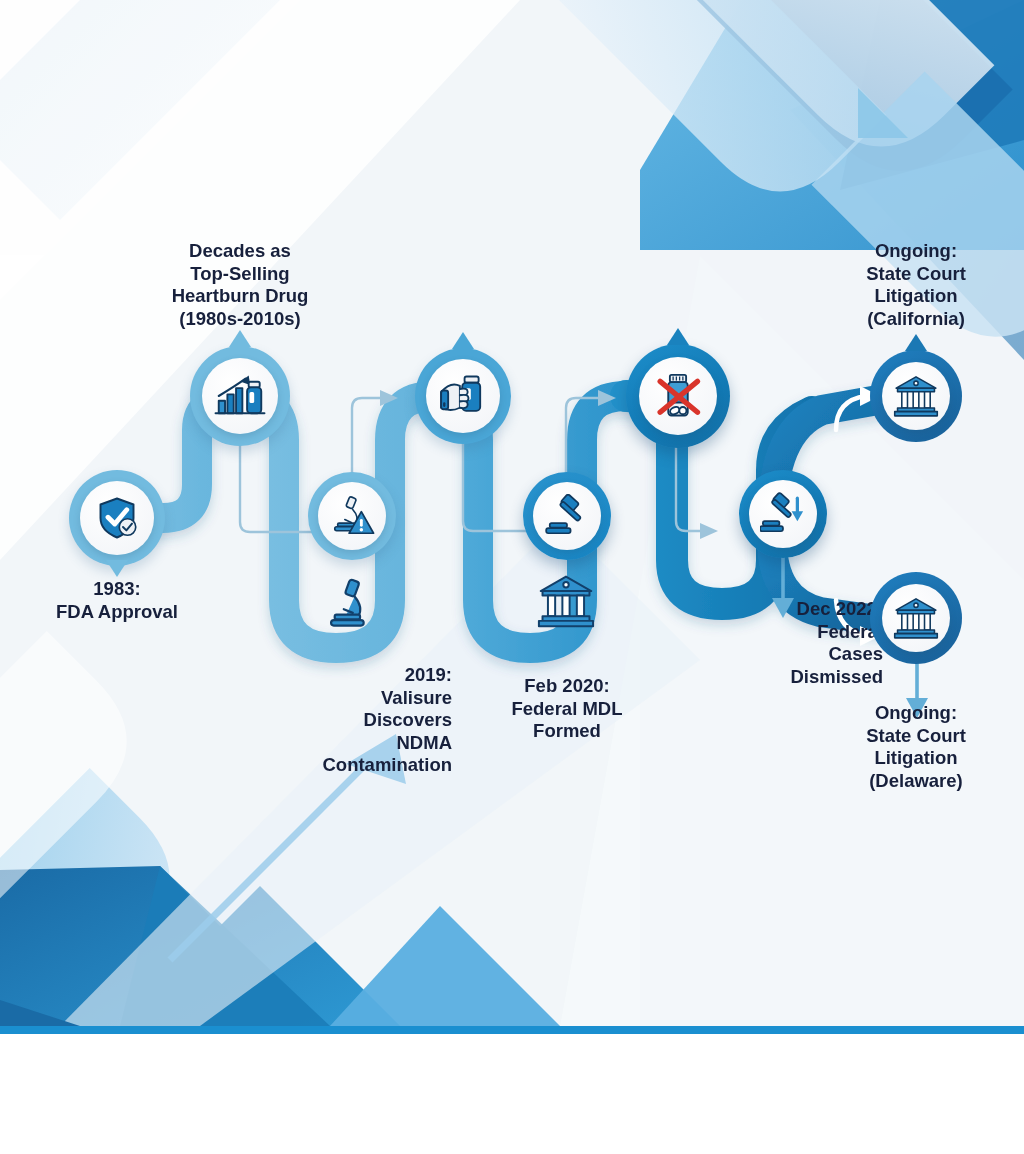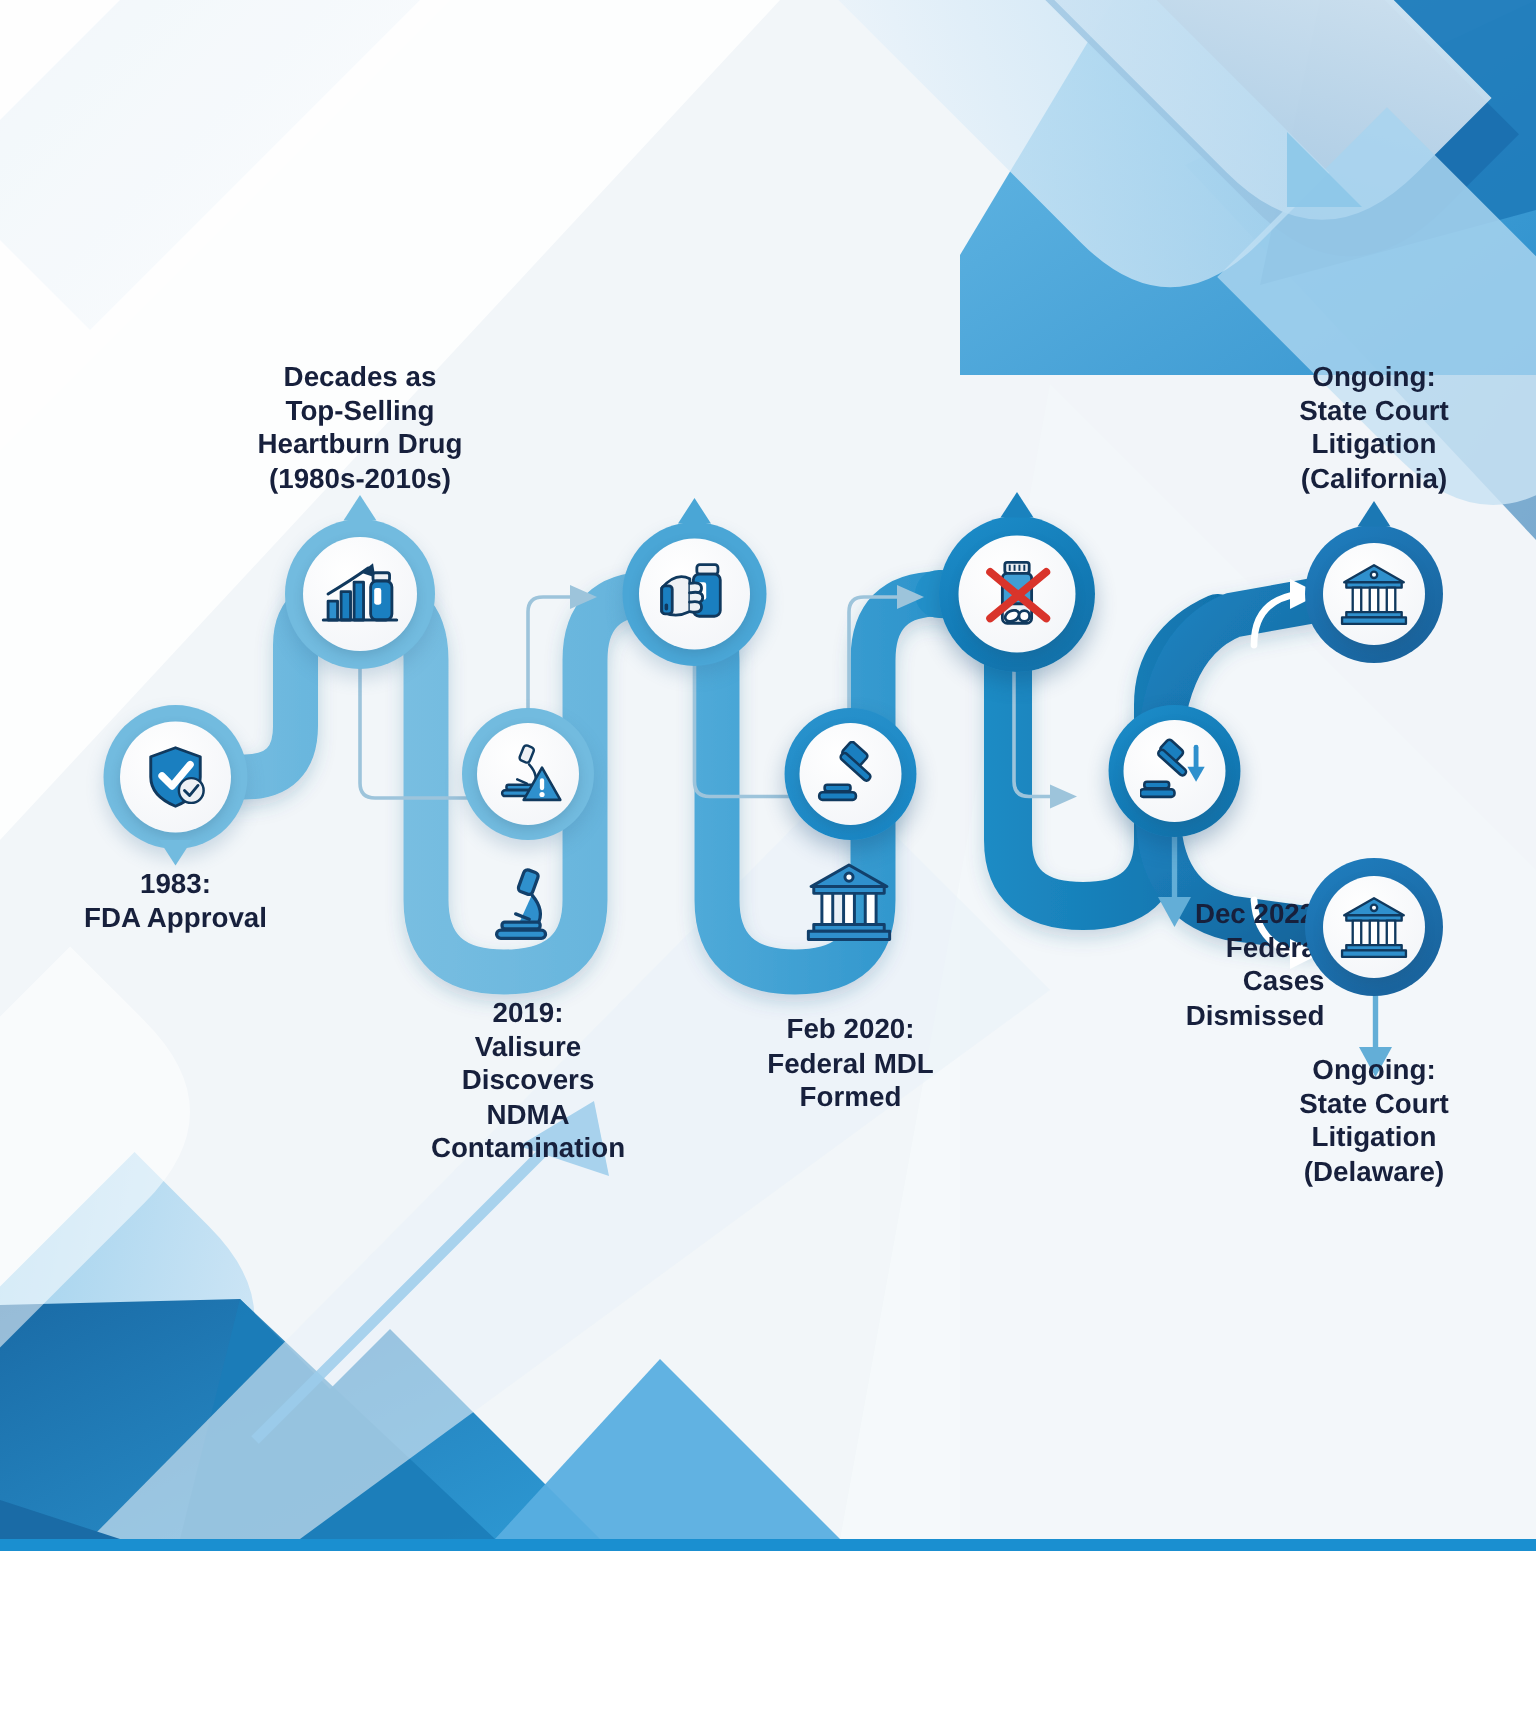--- a/index.html
+++ b/index.html
@@ -340,21 +340,21 @@
             <rect x="12" y="42" width="25" height="4.5" rx="2" fill="#2f90cd"></rect>
             <rect x="8" y="47" width="33" height="5.5" rx="2.7" fill="#2f90cd"></rect>
           </g>
           <polygon points="45,26 62,56 28,56" fill="#2f90cd" stroke="#10395e" stroke-width="2.4" stroke-linejoin="round"></polygon>
           <rect x="43" y="36" width="4" height="11" rx="2" fill="#ffffff"></rect>
           <circle cx="45" cy="51" r="2.4" fill="#ffffff"></circle>
         </svg>
       </div>
       <div class="nub light" style="left:33px; top:82px; opacity:0;"></div>
     </div>
-    <div class="label" style="left:252px; top:664px; width:200px;">2019:
+    <div class="label" style="left:252px; top:664px; width:200px;text-align:right;">2019:
 Valisure
 Discovers
 NDMA
 Contamination</div>
 
     <div class="node light" style="left:415px; top:348px; width:96px; height:96px;">
       <div class="ring" style="background:#4aa6d6;"></div>
       <div class="disc" style="left:11px; top:11px; right:11px; bottom:11px;">
         <svg class="glyph" width="50" height="46" viewBox="0 0 64 58">
           <g stroke="#10395e" stroke-width="2.4" stroke-linejoin="round" stroke-linecap="round">

